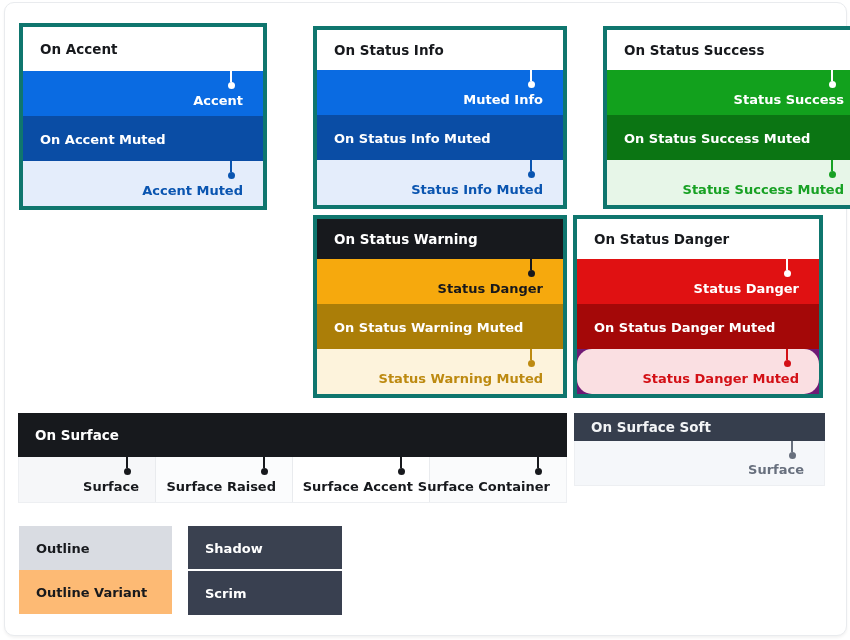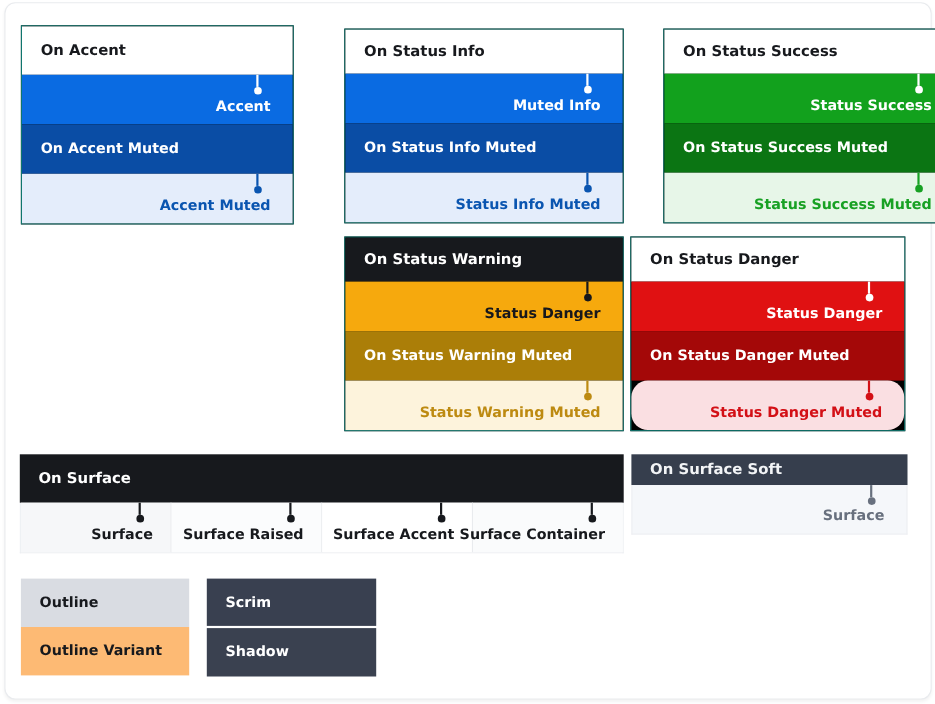--- a/index.html
+++ b/index.html
@@ -1,19 +1,19 @@
 <!DOCTYPE html>
 <html><head>
 <meta charset="utf-8">
 <style>
   html,body{margin:0;padding:0;width:850px;height:640px;background:#ffffff;overflow:hidden;
     font-family:"DejaVu Sans","Liberation Sans",sans-serif;}
   .frame{position:absolute;left:4px;top:2px;width:841px;height:632px;background:#ffffff;
     border:1px solid #e9ebee;border-radius:10px;box-shadow:0 2px 3px rgba(0,0,0,0.05);}
-  .card{position:absolute;box-sizing:border-box;background:#000000;border:1px solid #0f766e;}
+  .card{position:absolute;box-sizing:border-box;background:#701a75;border:4px solid #0f766e;}
   .row{position:relative;box-sizing:border-box;}
   .hlbl{position:absolute;left:17px;top:50%;transform:translateY(-50%);
     font-size:13.5px;font-weight:600;white-space:nowrap;}
   .mlbl{position:absolute;left:17px;top:50%;transform:translateY(-50%);
     font-size:13px;font-weight:600;white-space:nowrap;}
   .vlbl{position:absolute;right:20px;bottom:8px;font-size:13px;font-weight:600;white-space:nowrap;}
   .pin{position:absolute;top:0;right:31px;width:2px;height:11px;background:currentColor;}
   .pin::after{content:"";position:absolute;top:11px;left:-2.5px;width:7px;height:7px;
     border-radius:50%;background:currentColor;}
   
@@ -170,19 +170,19 @@
 <div class="outline-card">
   <div class="row" style="background-color: rgb(217, 220, 226); color: rgb(23, 25, 29);">
     <span class="mlbl">Outline</span>
   </div>
   <div class="row" style="background-color: #fdba74; color: rgb(23, 25, 29);">
     <span class="mlbl">Outline Variant</span>
   </div>
 </div>
 
 <div class="scrim-card">
+  <div class="row" style="background-color: rgb(58, 65, 80); color: rgb(255, 255, 255);">
+    <span class="mlbl">Shadow</span>
+  </div>
   <div class="row" style="background-color: rgb(57, 64, 80); color: rgb(255, 255, 255);">
     <span class="mlbl">Scrim</span>
-  </div>
-  <div class="row" style="background-color: rgb(58, 65, 80); color: rgb(255, 255, 255);">
-    <span class="mlbl">Shadow</span>
   </div>
 </div>
 
 </body></html>

